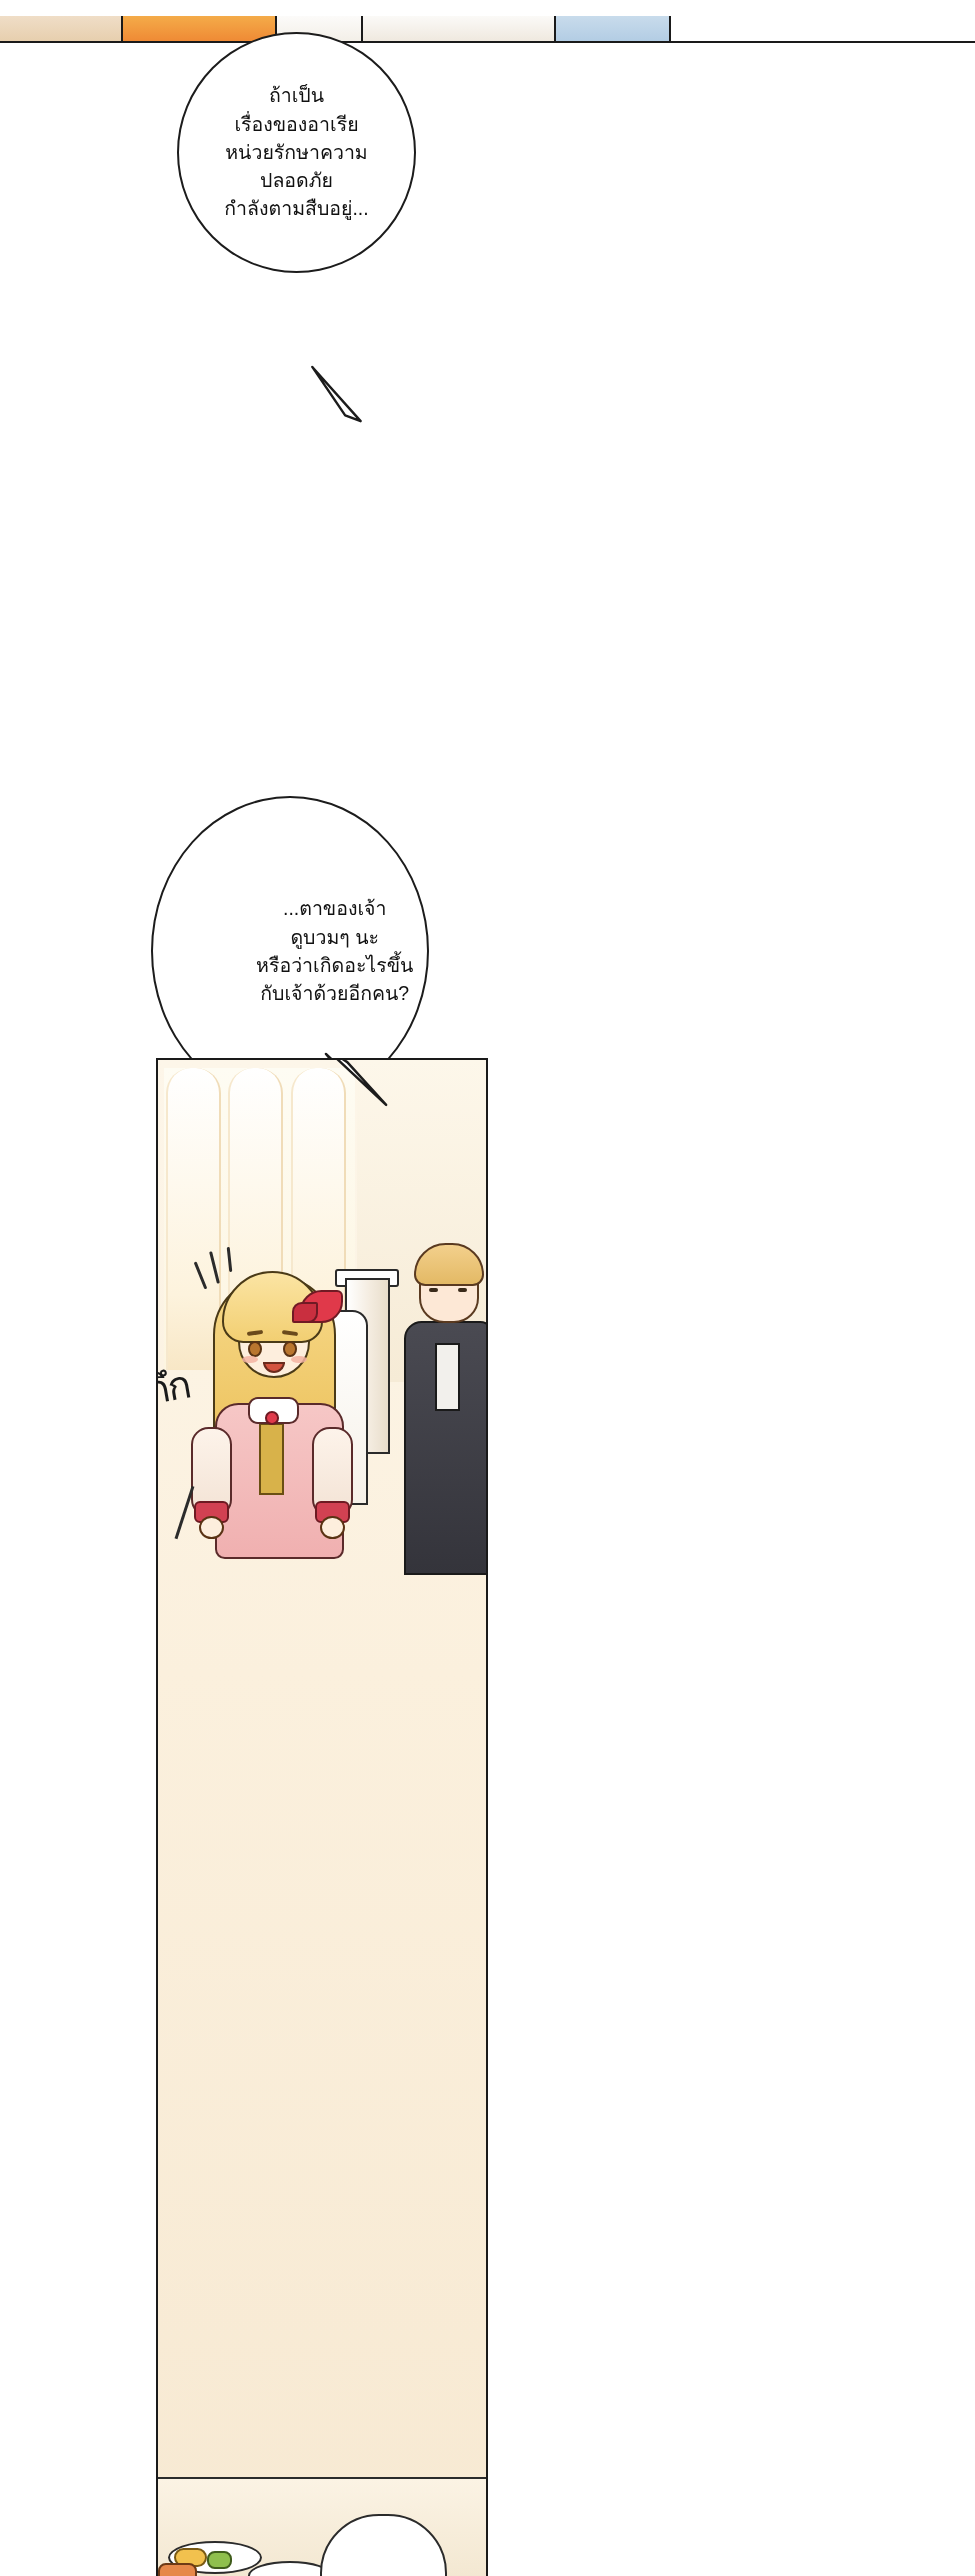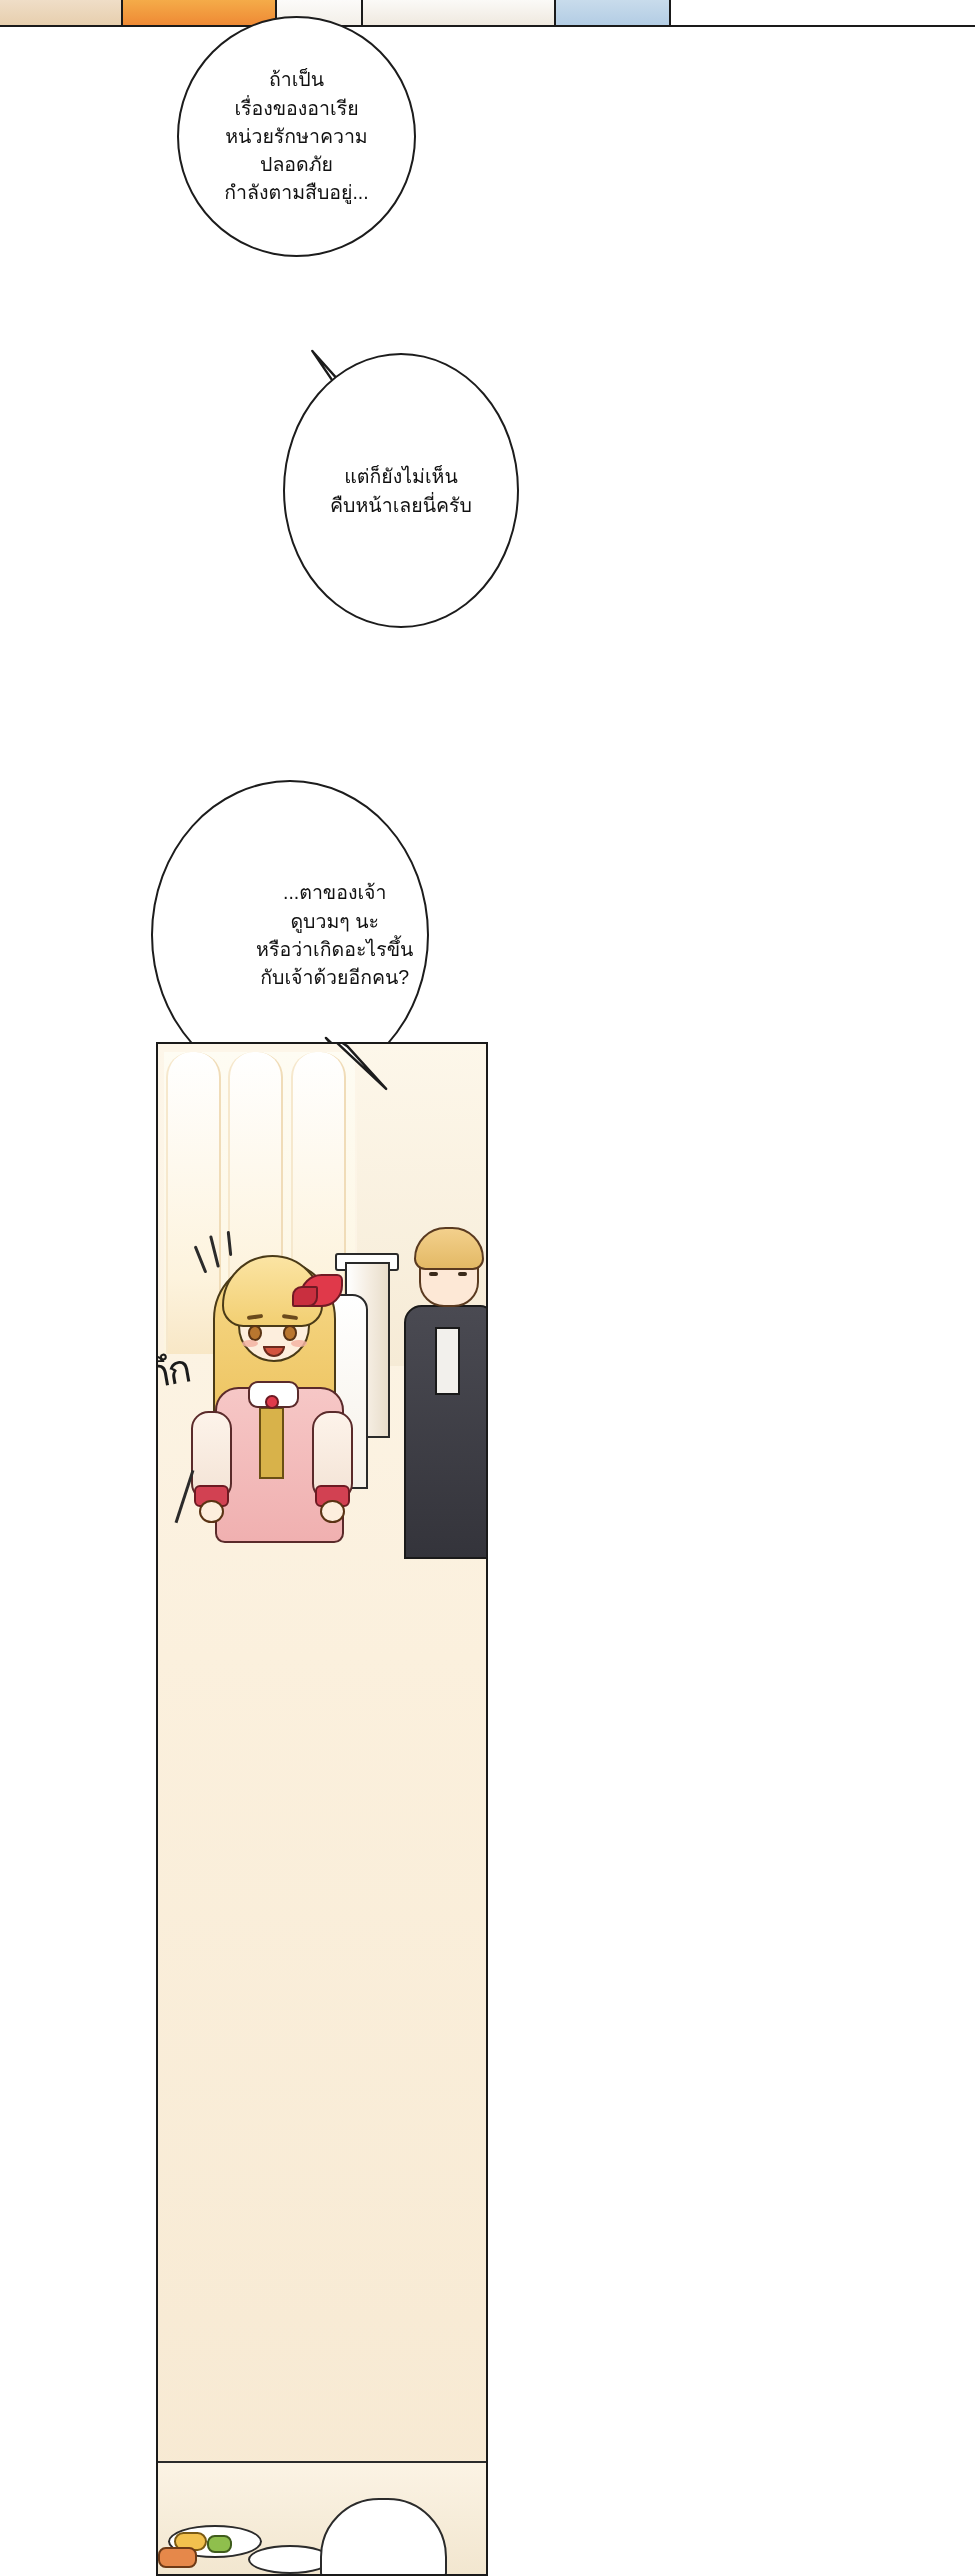--- a/index.html
+++ b/index.html
@@ -11,21 +11,21 @@
   body {
     width: 975px;
     height: 2576px;
     position: relative;
     font-family: "Liberation Sans", sans-serif;
     overflow: hidden;
   }
 
   .page {
     position: absolute;
-    top: 0; left: 0;
+    top: 16px; left: 0;
     width: 975px;
     height: 1868px;
     background: #ffffff;
   }
 
   
   .top-strip {
     position: absolute;
     left: 0; top: 0;
     width: 975px;
@@ -507,24 +507,20 @@
   <div class="balloon" id="balloon-1">
     <div class="btext">ถ้าเป็น
 เรื่องของอาเรีย
 หน่วยรักษาความปลอดภัย
 กำลังตามสืบอยู่...</div>
   </div>
 
   <svg class="tail-2" viewBox="0 0 60 62">
     <path d="M56,58 L6,2 L40,52 Z" fill="#ffffff" stroke="#1c1c1c" stroke-width="2.5" stroke-linejoin="round"></path>
   </svg>
-  <div class="balloon" id="balloon-2">
-    <div class="btext">แต่ก็ยังไม่เห็น
-คืบหน้าเลยนี่ครับ</div>
-  </div>
 
   <div class="balloon" id="balloon-3">
     <div class="btext">...ตาของเจ้า
 ดูบวมๆ นะ
 หรือว่าเกิดอะไรขึ้น
 กับเจ้าด้วยอีกคน?</div>
   </div>
   <svg class="tail-3" viewBox="0 0 80 80">
     <path d="M4,4 L76,72 L30,34 Z" fill="#ffffff" stroke="#1c1c1c" stroke-width="2.5" stroke-linejoin="round"></path>
   </svg>

